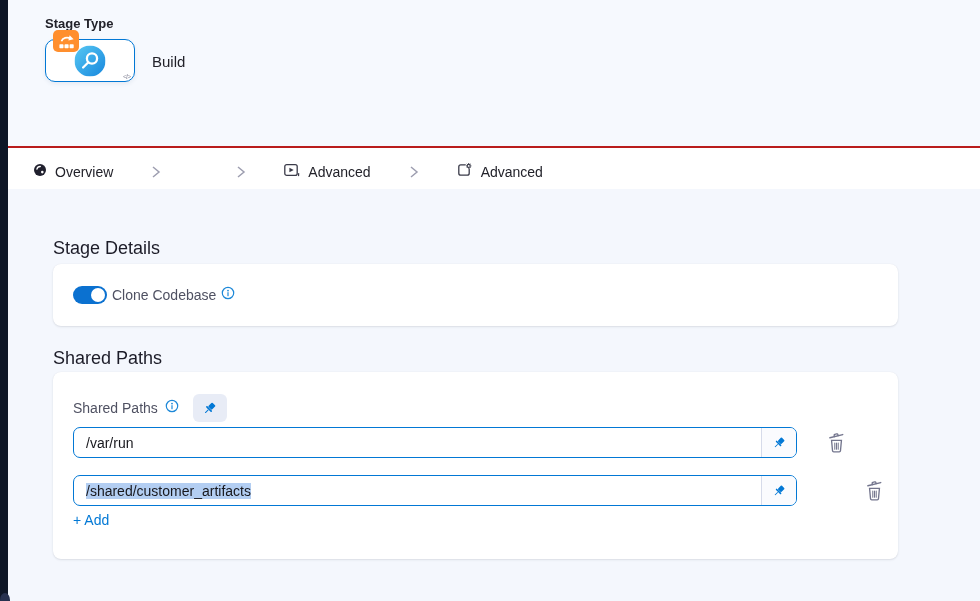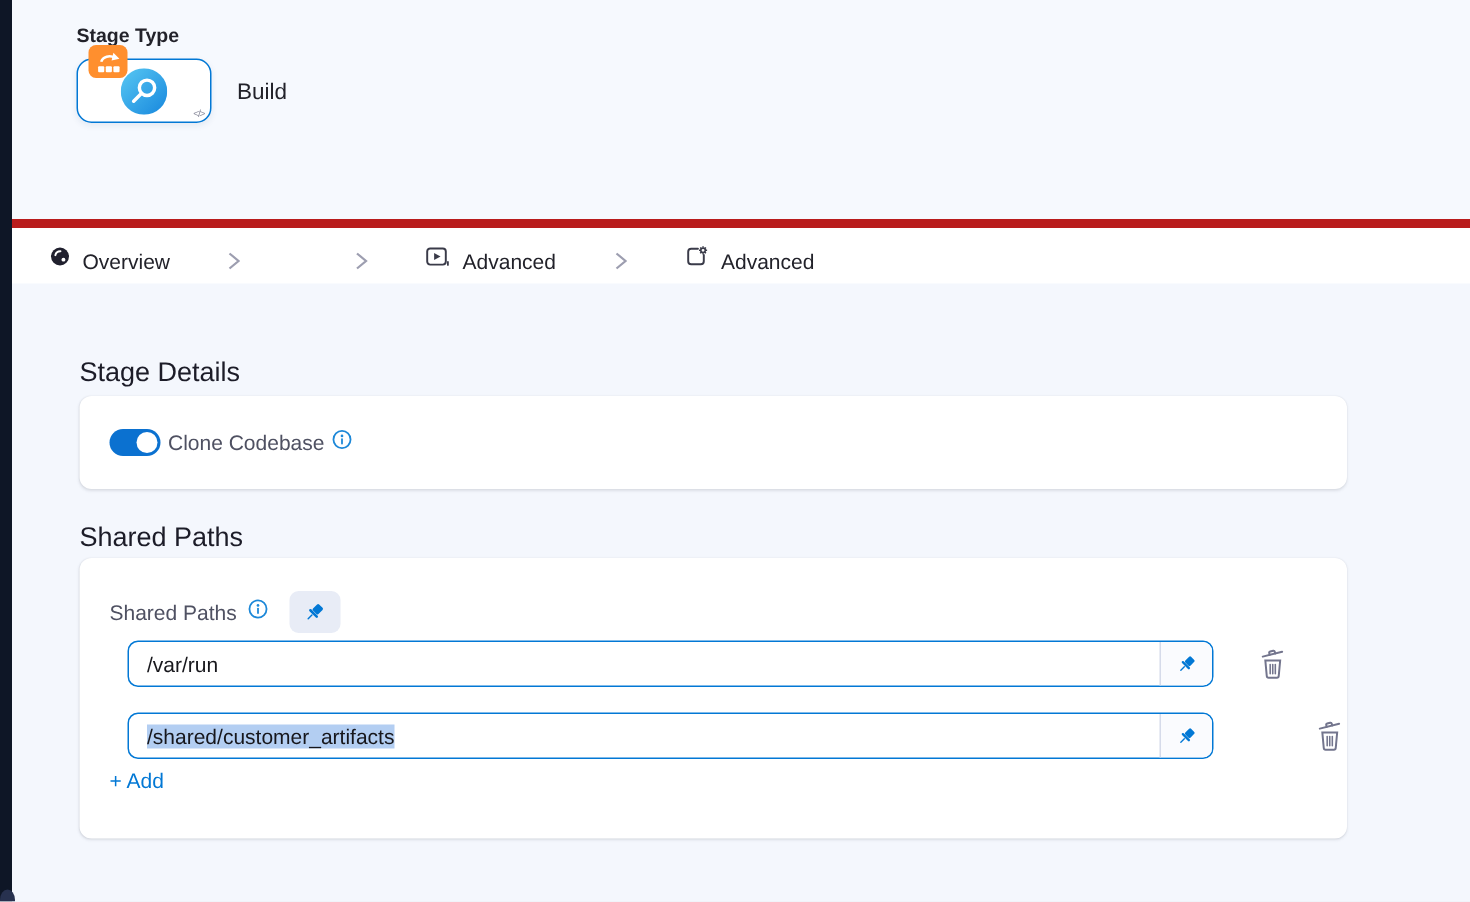--- a/index.html
+++ b/index.html
@@ -4,33 +4,33 @@
 <style>
   * { margin:0; padding:0; box-sizing:border-box; }
   body { font-family:"Liberation Sans", sans-serif; background:#e8eaf1; }
   .screen { position:relative; width:980px; height:601px; overflow:hidden; background:#f6f9fe; }
 
   
   .side-strip { position:absolute; left:0; top:0; width:8px; height:601px; background:#0e1626; z-index:40; }
   .side-strip .glow { position:absolute; bottom:-6px; left:0; width:10px; height:14px; background:#27314f; border-radius:50%; }
 
   
-  .top-section { position:absolute; left:0; top:0; right:0; height:108px; background:#f6f9fe;margin-left:6px; }
+  .top-section { position:absolute; left:0; top:0; right:0; height:108px; background:#f6f9fe; }
   .stage-type-label { position:absolute; left:45px; top:16px; font-size:13px; font-weight:700; color:#22222a; }
   .stage-card { position:absolute; left:45px; top:39px; width:90px; height:43px; background:#fff;
     border:1.6px solid #0278d5; border-radius:10px; box-shadow:0 2px 4px rgba(30,60,120,.08); cursor:pointer; }
   .stage-badge { position:absolute; left:7px; top:-10px; width:26px; height:22px; background:#ff8f2e;
     border-radius:5px; display:flex; align-items:center; justify-content:center; }
   .build-circle { position:absolute; left:50%; top:50%; transform:translate(-50%,-50%); width:31px; height:31px; }
   .code-glyph { position:absolute; right:4px; bottom:1px; font-size:7px; color:#8f90a0; letter-spacing:-1px; }
   .stage-name { position:absolute; left:152px; top:53px; font-size:15px; color:#22222a; }
 
   
   .tabbar { position:absolute; left:0; top:146px; right:0; height:50px; background:#fff;
-    border-top:6px solid #b91c1c; border-bottom:1px solid #dde0ec; display:flex; align-items:center; padding-left:33px; }
+    border-top:2px solid #b91c1c; border-bottom:1px solid #dde0ec; display:flex; align-items:center; padding-left:33px; }
   .tab { display:flex; align-items:center; gap:8px; height:100%; cursor:pointer; }
   .tab-label { font-size:14px; color:#22222a; }
   .tab-sep { margin:0 36px; display:flex; align-items:center; }
   .active-underline { position:absolute; left:8px; bottom:-1px; width:122px; height:3px; background:#0278d5; }
 
   
   .main { position:absolute; left:0; top:189px; right:0; bottom:0; background:#f4f7fd; }
   .section-heading { position:absolute; left:53px; font-size:18px; font-weight:400; color:#1c1c28; }
   .h-stage-details { top:49px; }
   .h-shared-paths { top:159px; }
@@ -41,21 +41,21 @@
 
   .clone-row { display:flex; align-items:center; gap:5px; height:100%; padding-left:20px; }
   .toggle { position:relative; width:34px; height:18px; border-radius:9px; background:#0b71d0; cursor:pointer; flex:0 0 auto; }
   .toggle .knob { position:absolute; top:2px; right:2px; width:14px; height:14px; border-radius:50%; background:#fff; }
   .field-text { font-size:14px; color:#4f5162; }
 
   .sp-label-row { position:absolute; left:20px; top:22px; display:flex; align-items:center; gap:7px; }
   .pin-button { width:34px; height:28px; margin-left:7px; background:#e8ecf6; border-radius:6px;
     display:flex; align-items:center; justify-content:center; cursor:pointer; }
 
-  .path-row { position:absolute; left:32px; display:flex; align-items:center; }
+  .path-row { position:absolute; left:20px; display:flex; align-items:center; }
   .path-row-1 { top:55px; }
   .path-row-2 { top:103px;gap:38px; }
   .path-input { display:flex; width:724px; height:31px; background:#fff; border:1px solid #0278d5; border-radius:7px; overflow:hidden; cursor:text; }
   .path-value { flex:1; display:flex; align-items:center; padding-left:12px; font-size:14px; color:#17171c; white-space:nowrap; }
   .path-value .selection { background:#b3cef2; }
   .input-pin { width:35px; border-left:1px solid #d6dbea; background:#fafbfe; display:flex; align-items:center; justify-content:center; cursor:pointer; }
   .trash-btn { margin-left:30px; background:none; border:none; cursor:pointer; display:flex; align-items:center; padding:0; }
 
   .add-link { position:absolute; left:20px; top:140px; font-size:14px; color:#0278d5; cursor:pointer; }
 </style>

